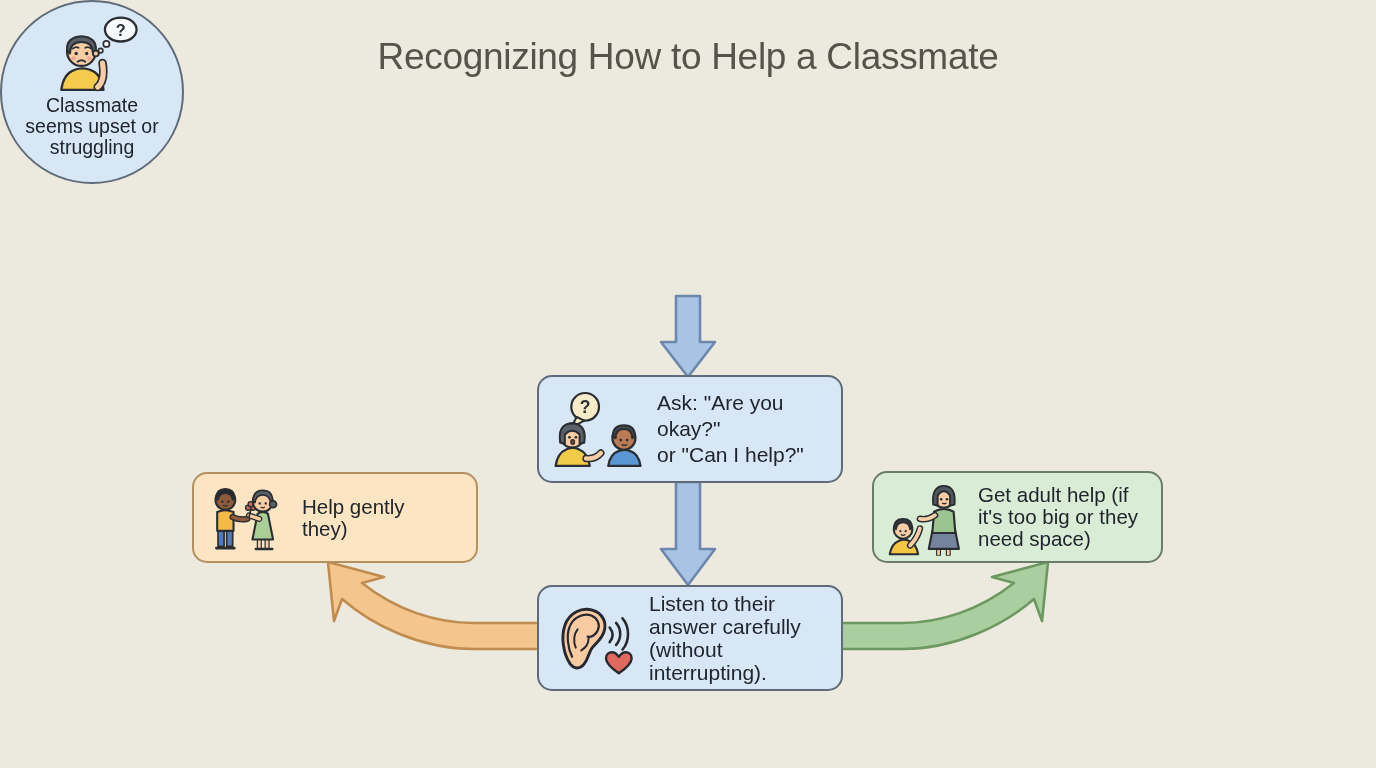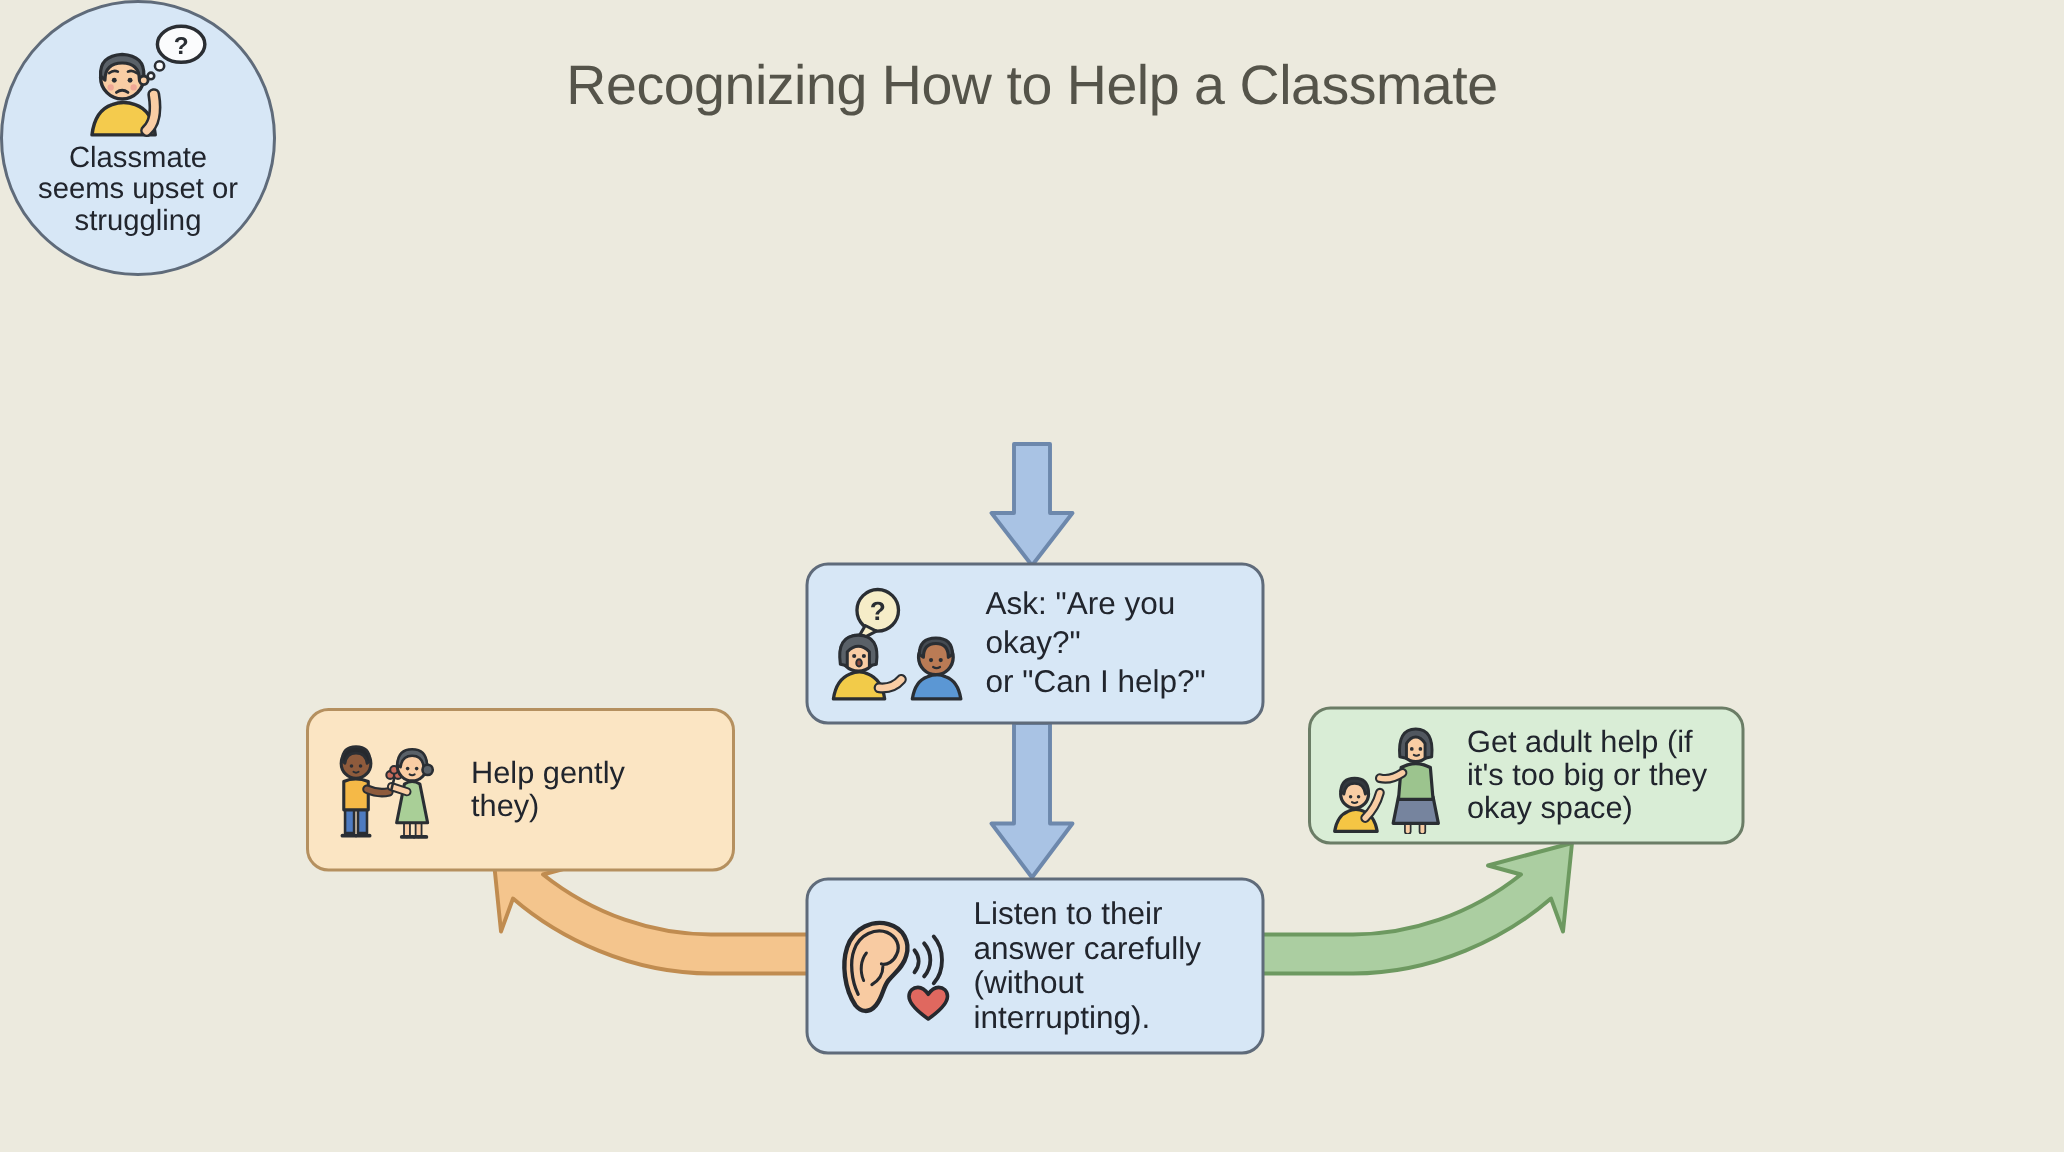--- a/index.html
+++ b/index.html
@@ -30,23 +30,23 @@
   .box{
     border-radius:15px;display:flex;align-items:center;
     padding:8px 10px 8px 12px;gap:10px;
   }
   .box .label span{display:block;}
   .box-blue{background:var(--blue-fill,#D7E7F6);border:2px solid var(--blue-border,#5F6B7A);}
   .box-orange{background:var(--orange-fill,#FBE5C3);border:2px solid var(--orange-border,#B5905F);}
   .box-green{background:var(--green-fill,#D9EDD6);border:2px solid var(--green-border,#6B7D66);}
   .node-ask{left:537px;top:375px;width:306px;height:108px;}
   .node-ask .label{font-size:21px;line-height:26px;}
-  .node-listen{left:537px;top:585px;width:306px;height:118px;}
+  .node-listen{left:537px;top:585px;width:306px;height:106px;}
   .node-listen .label{font-size:21px;line-height:23px;}
-  .node-help{left:204px;top:472px;width:286px;height:109px;}
+  .node-help{left:192px;top:472px;width:286px;height:91px;}
   .node-adult{left:872px;top:471px;width:291px;height:92px;}
   .node-help .label,.node-adult .label{font-size:20.5px;line-height:22px;}
   .icon{flex:0 0 auto;display:block;line-height:0;}
   .label span{display:block;}
 </style>
 </head>
 <body>
 
 <div class="stage">
 
@@ -220,17 +220,17 @@
           <path d="M8.5 56 Q9 46 19 46 Q29 46 29.5 56 L27 58 Q26 50 19 50 Q12 50 11 58 Z" fill="#33383E" stroke-width="2"></path>
           <circle cx="16" cy="60" r="1.3" fill="#2A2E33" stroke="none"></circle>
           <circle cx="22" cy="60" r="1.3" fill="#2A2E33" stroke="none"></circle>
           <path d="M17 64 q2 1.4 4 0" fill="none" stroke-width="1.5"></path>
         </g>
       </svg>
     </span>
     <div class="label">
       <span>Get adult help (if</span>
       <span>it's too big or they</span>
-      <span>okay space)</span>
+      <span>need space)</span>
     </div>
   </div>
 
 </div>
 
 </body></html>

